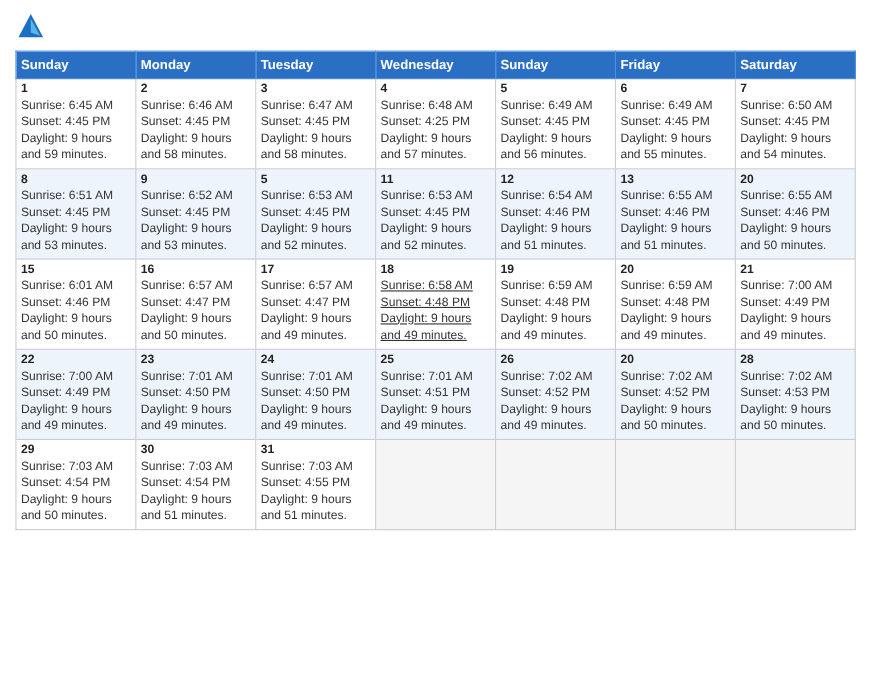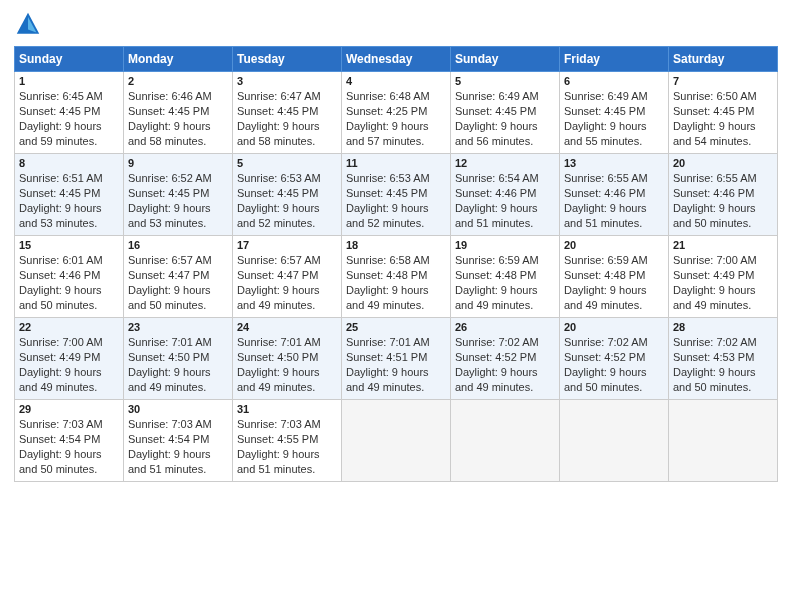--- a/index.html
+++ b/index.html
@@ -245,21 +245,21 @@
           </td>
           <td>
             <span class="day-num">17</span>
             <div class="day-info" style="white-space: pre-line;">Sunrise: 6:57 AM
 Sunset: 4:47 PM
 Daylight: 9 hours
 and 49 minutes.</div>
           </td>
           <td>
             <span class="day-num">18</span>
-            <div class="day-info" style="white-space: pre-line;">Sunrise: 6:58 AM
+            <div class="day-info" style="white-space: pre-line; text-decoration: underline;">Sunrise: 6:58 AM
 Sunset: 4:48 PM
 Daylight: 9 hours
 and 49 minutes.</div>
           </td>
           <td>
             <span class="day-num">19</span>
             <div class="day-info" style="white-space: pre-line;">Sunrise: 6:59 AM
 Sunset: 4:48 PM
 Daylight: 9 hours
 and 49 minutes.</div>

